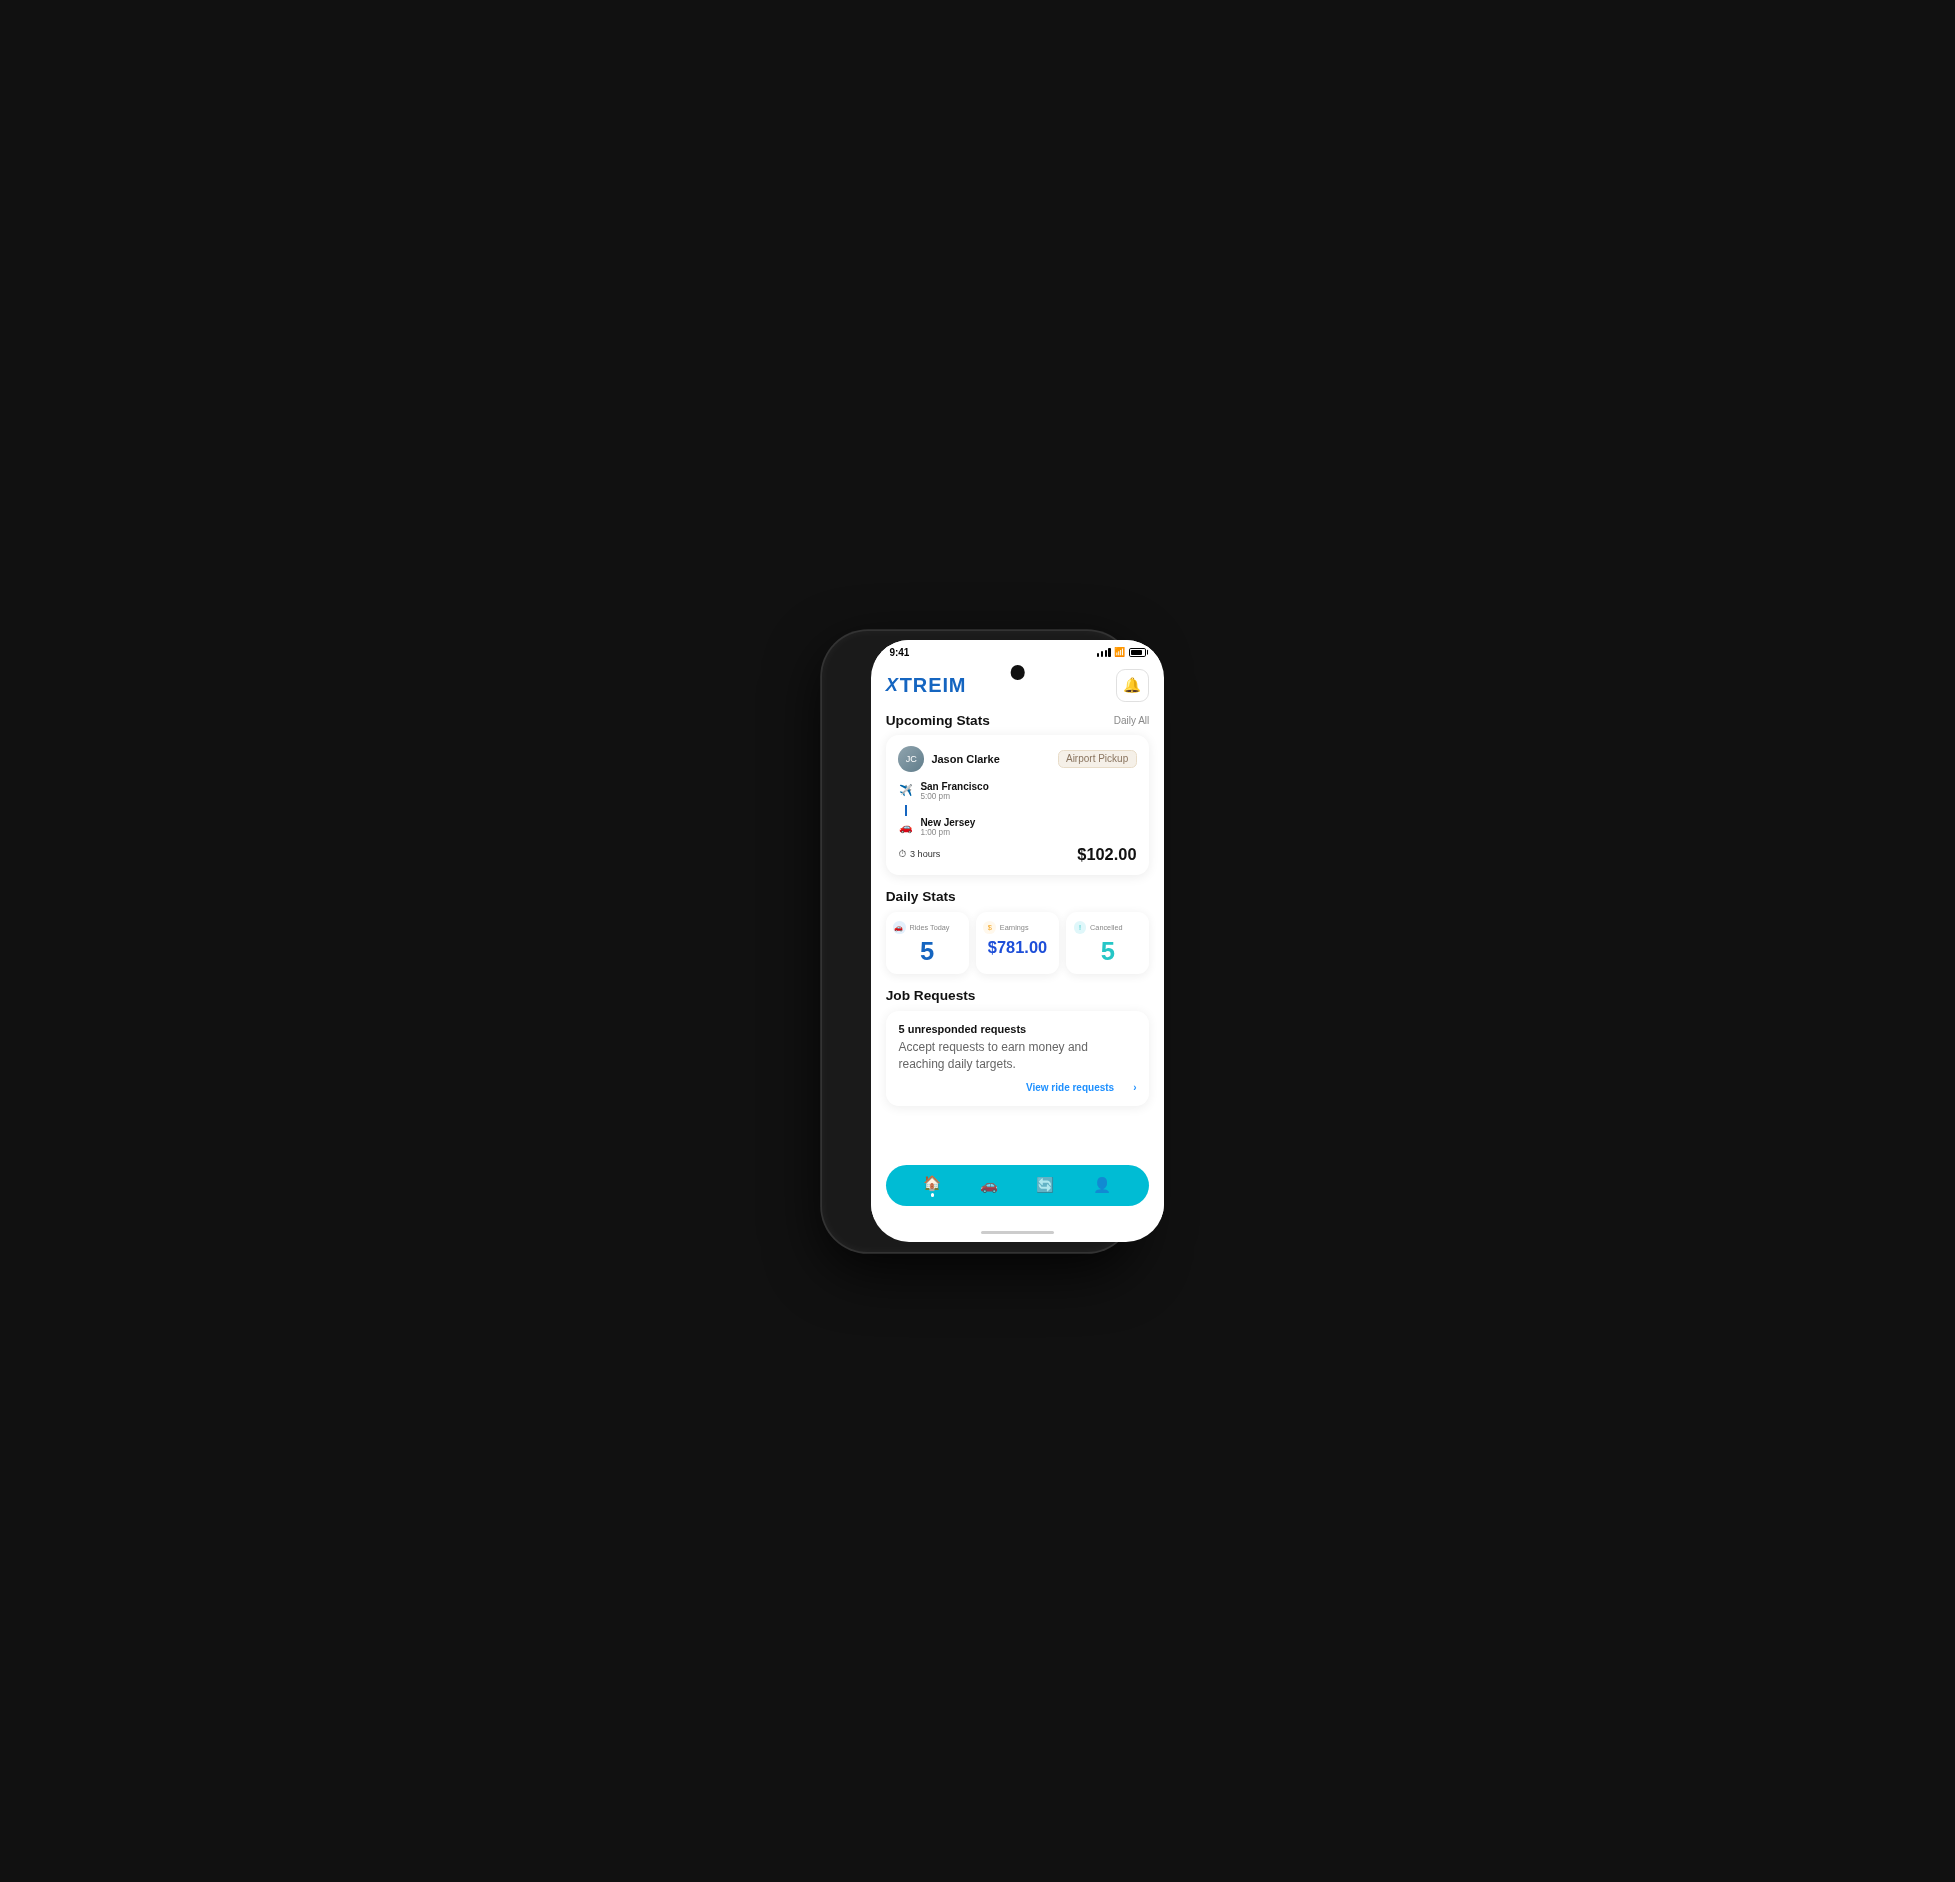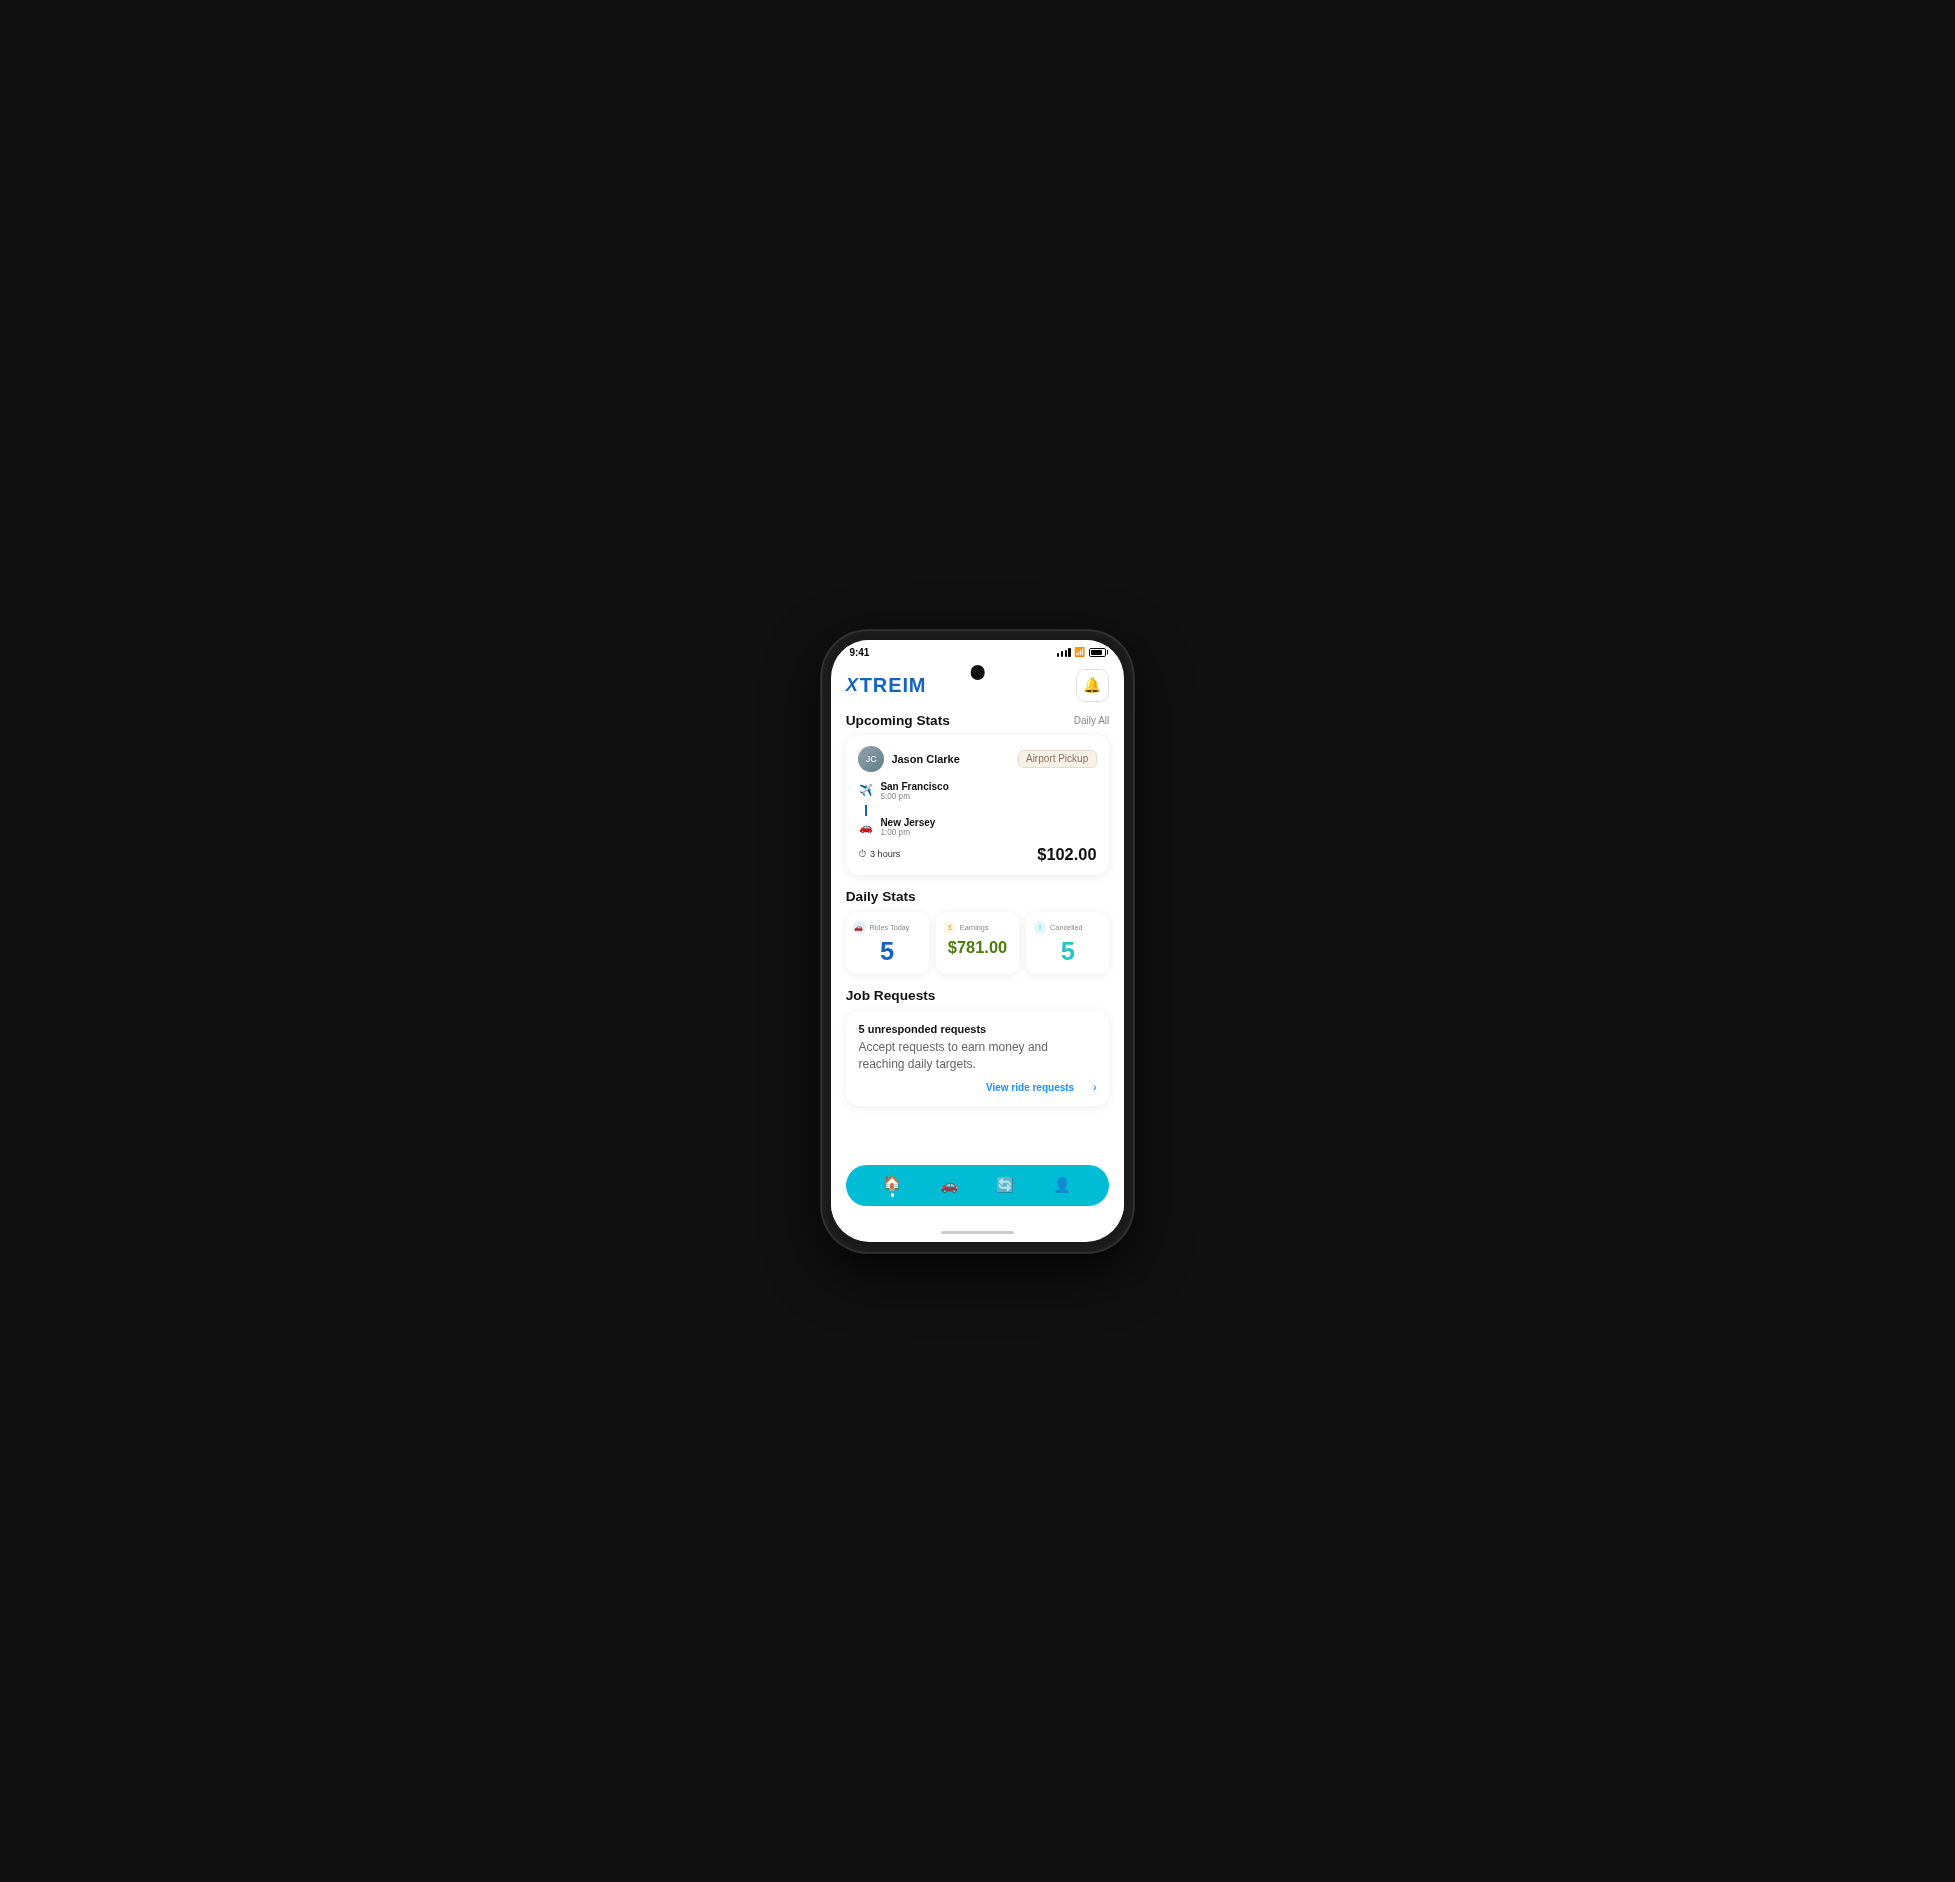--- a/index.html
+++ b/index.html
@@ -24,20 +24,21 @@
 
     .phone-inner {
       width: 100%;
       height: 100%;
       background: #fff;
       border-radius: 38px;
       overflow: hidden;
       position: relative;
       display: flex;
       flex-direction: column;
+      margin-left: 40px;
     }
 
     
     .status-bar {
       display: flex;
       justify-content: space-between;
       align-items: center;
       padding: 7.3px 18.3px 3.7px;
       background: #fff;
       flex-shrink: 0;
@@ -495,21 +496,21 @@
           <div class="stat-value" style="color:#1565C0;">5</div>
         </div>
 
         <div class="stat-card">
           <div class="stat-label-row">
             <div class="stat-icon-badge" style="background:#fff8ec;">
               <span style="font-size:7.3px;color:#f5a623;">$</span>
             </div>
             <span class="stat-label">Earnings</span>
           </div>
-          <div class="stat-value" style="color:#4d7c0f;font-size:16.4px;">$781.00</div>
+          <div class="stat-value" style="color:#1d4ed8;font-size:16.4px;">$781.00</div>
         </div>
 
         <div class="stat-card">
           <div class="stat-label-row">
             <div class="stat-icon-badge" style="background:#e0f7fa;">
               <span style="font-size:7.3px;color:#26c6c6;">!</span>
             </div>
             <span class="stat-label">Cancelled</span>
           </div>
           <div class="stat-value" style="color:#26c6c6;">5</div>

